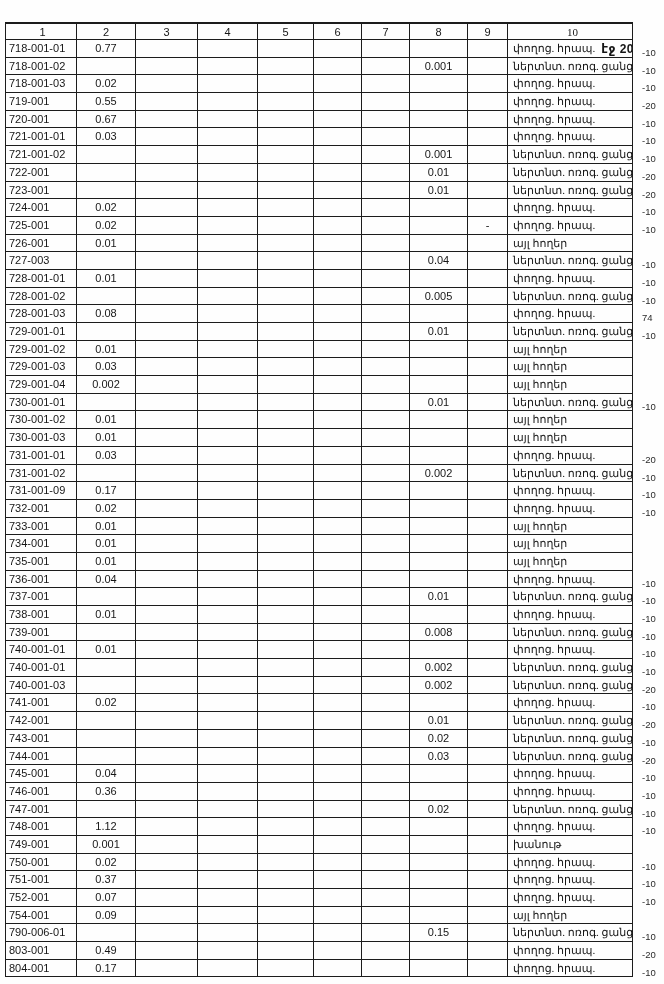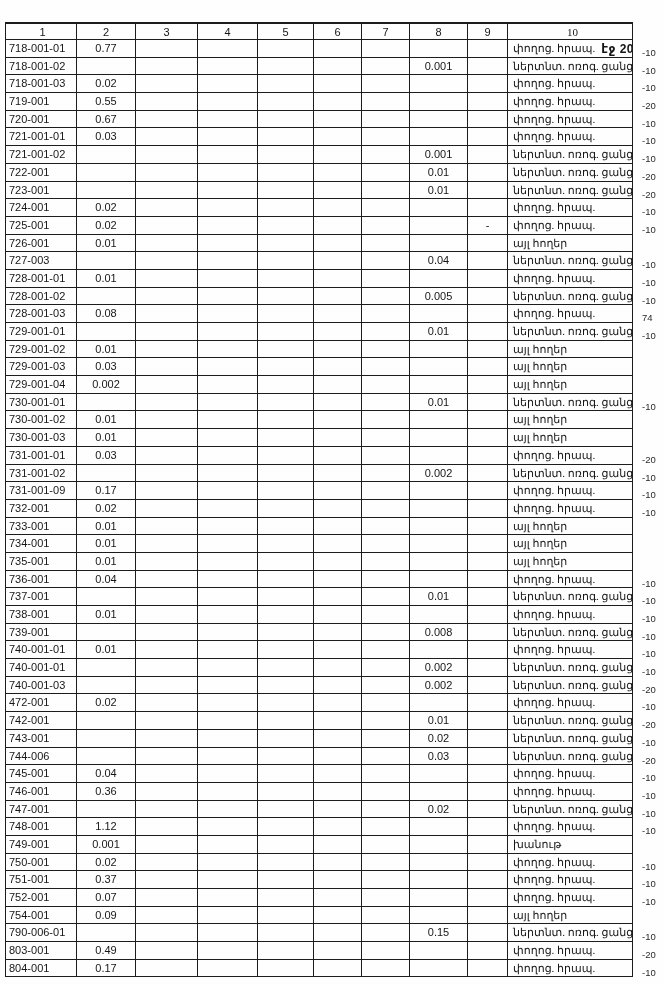--- a/index.html
+++ b/index.html
@@ -594,21 +594,21 @@
     <div class="cell c5"></div>
     <div class="cell c6"></div>
     <div class="cell c7"></div>
     <div class="cell c8">0.002</div>
     <div class="cell c9"></div>
     <div class="cell c10">ներտնտ. ոռոգ. ցանց</div>
     <div class="mnote">-20</div>
   </div>
 
   <div class="trow">
-    <div class="cell c1">472-001</div>
+    <div class="cell c1">741-001</div>
     <div class="cell c2">0.02</div>
     <div class="cell c3"></div>
     <div class="cell c4"></div>
     <div class="cell c5"></div>
     <div class="cell c6"></div>
     <div class="cell c7"></div>
     <div class="cell c8"></div>
     <div class="cell c9"></div>
     <div class="cell c10">փողոց. հրապ.</div>
     <div class="mnote">-10</div>
@@ -636,21 +636,21 @@
     <div class="cell c5"></div>
     <div class="cell c6"></div>
     <div class="cell c7"></div>
     <div class="cell c8">0.02</div>
     <div class="cell c9"></div>
     <div class="cell c10">ներտնտ. ոռոգ. ցանց</div>
     <div class="mnote">-10</div>
   </div>
 
   <div class="trow">
-    <div class="cell c1">744-006</div>
+    <div class="cell c1">744-001</div>
     <div class="cell c2"></div>
     <div class="cell c3"></div>
     <div class="cell c4"></div>
     <div class="cell c5"></div>
     <div class="cell c6"></div>
     <div class="cell c7"></div>
     <div class="cell c8">0.03</div>
     <div class="cell c9"></div>
     <div class="cell c10">ներտնտ. ոռոգ. ցանց</div>
     <div class="mnote">-20</div>

